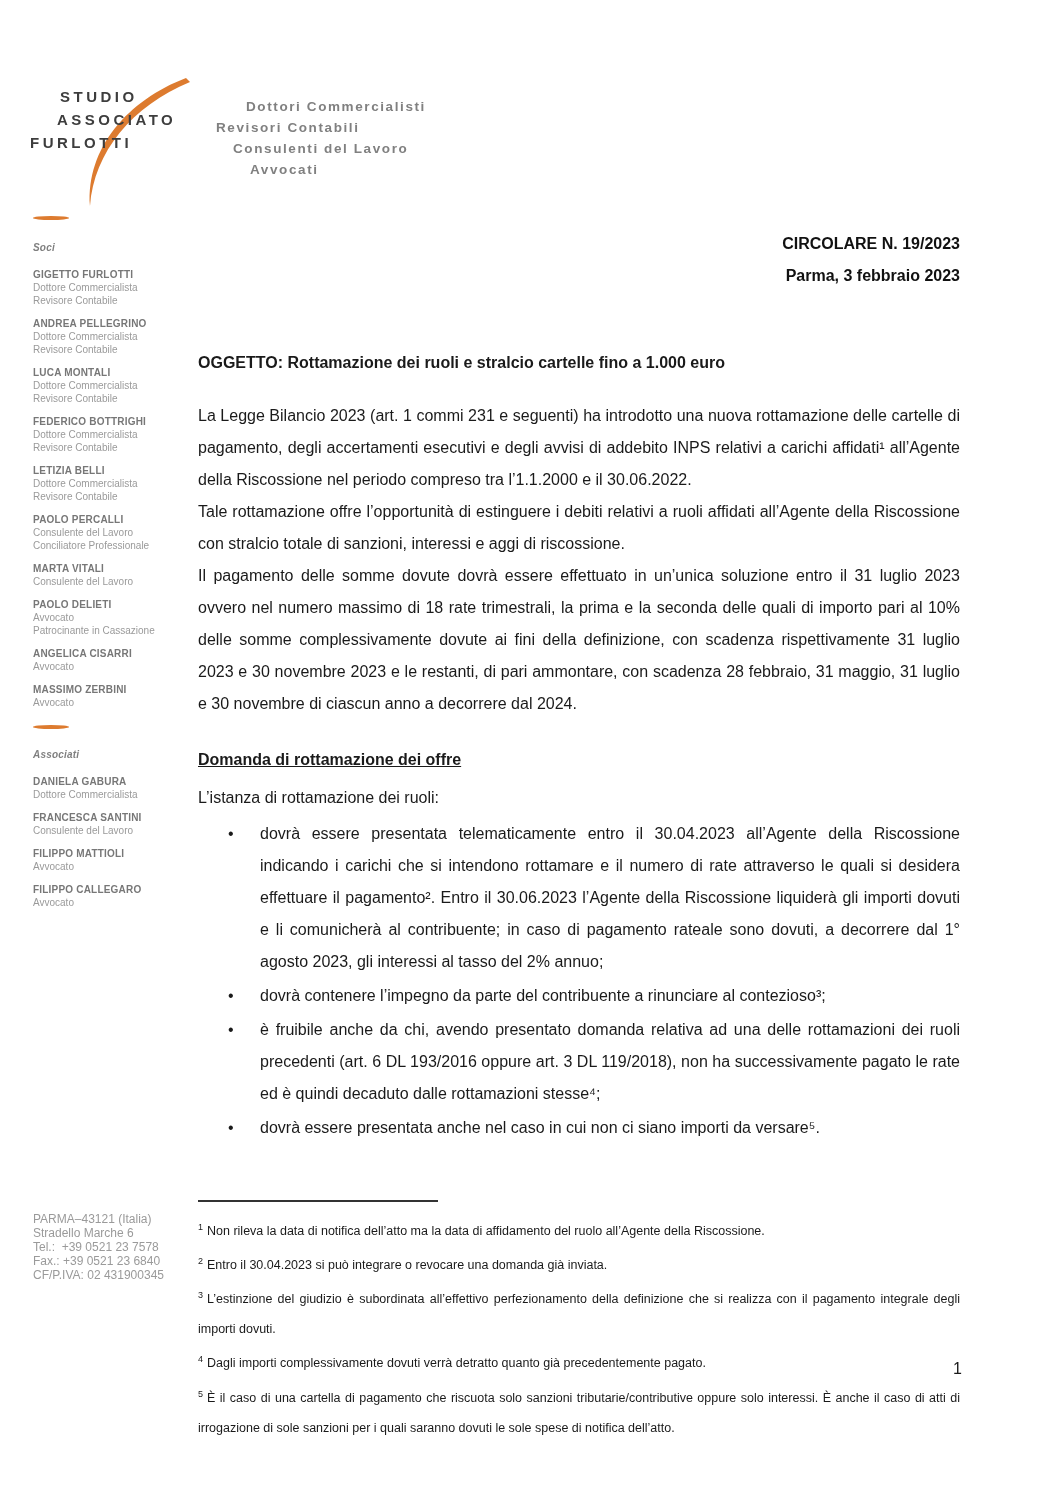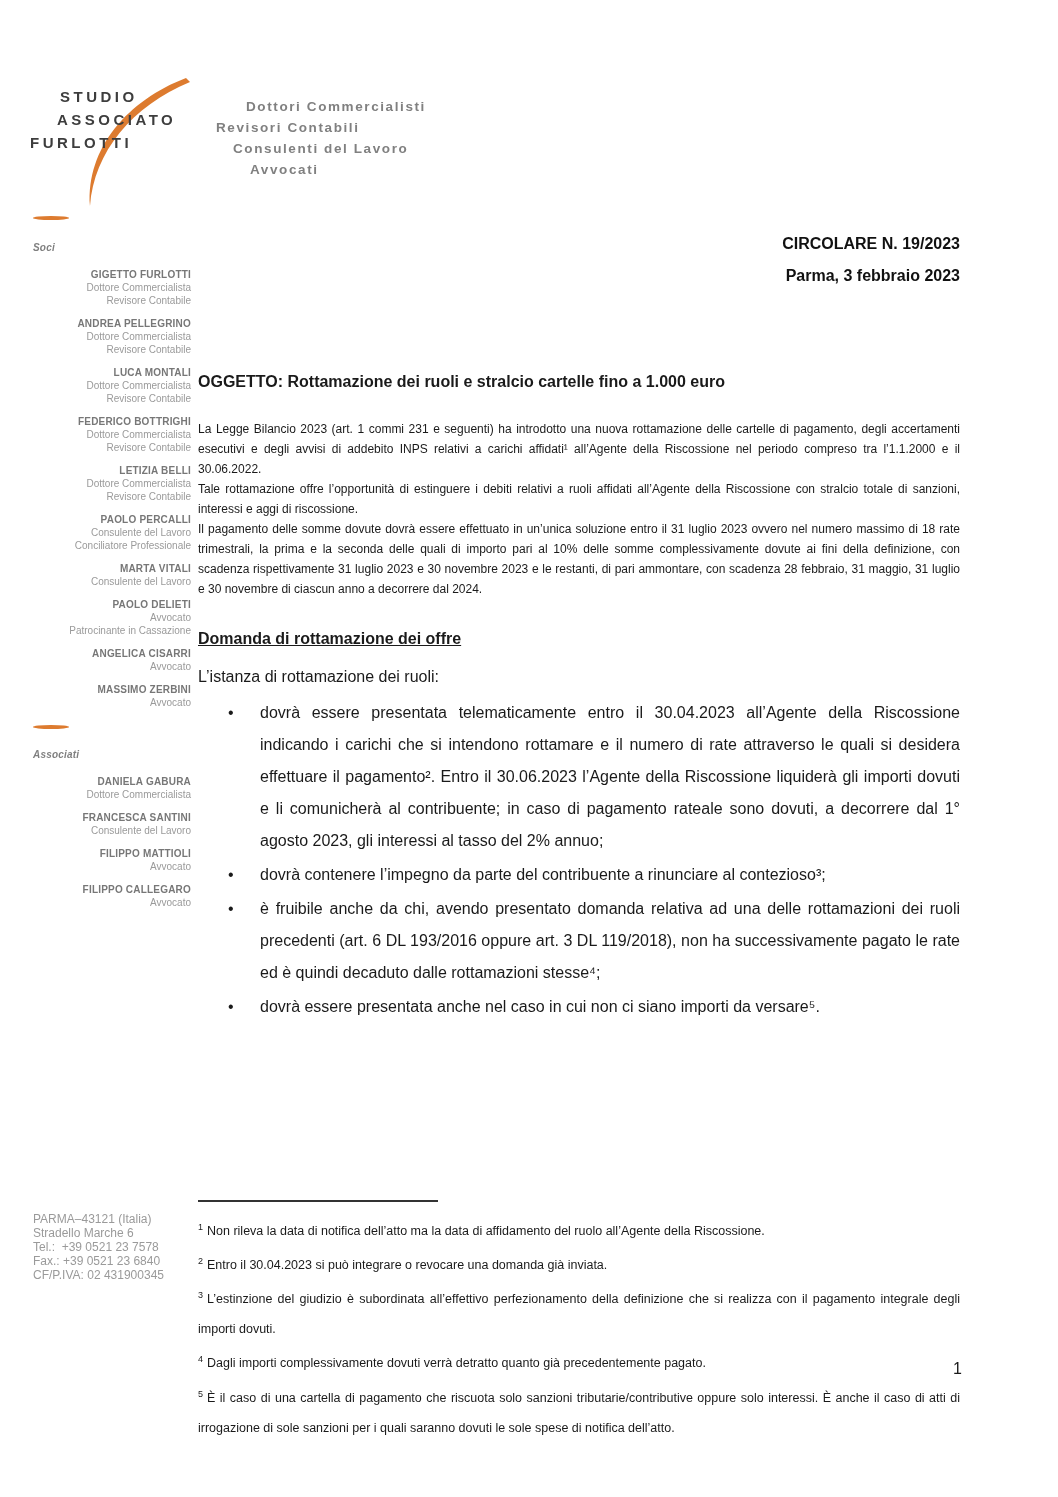--- a/index.html
+++ b/index.html
@@ -28,32 +28,32 @@
   .header-right { position:absolute; top:228px; right:98px; text-align:right;
     font-size:16px; font-weight:700; line-height:32px; color:#111; }
 
   
   .sidebar { position:absolute; left:33px; top:216px; width:158px; }
   .orange-divider { width:36px; height:4px; background:#dd7b2f; border-radius:50%; }
   .div-1 { margin-bottom:22px; }
   .div-2 { margin-top:16px; margin-bottom:20px; }
   .group-label { font-size:10px; font-weight:700; font-style:italic; color:#7f7f7f;
     margin-bottom:15px; letter-spacing:0.2px; }
-  .person { margin-bottom:10px; line-height:13px;text-align:right; }
+  .person { margin-bottom:10px; line-height:13px; }
   .person-name { font-size:10px; font-weight:700; color:#777777; letter-spacing:0.2px; }
   .person-role { font-size:10px; color:#9a9a9a; }
 
   .address { position:absolute; left:33px; top:1212px; font-size:12px; color:#9a9a9a;
     line-height:14px; }
   .address div { white-space:pre; }
 
   
-  .main { position:absolute; left:198px; top:352px; width:762px;margin-top:19px; }
+  .main { position:absolute; left:198px; top:352px; width:762px; }
   .subject { font-size:16px; font-weight:700; line-height:22px; margin-bottom:26px; }
-  .body-p { font-size:12px; line-height:20px; text-align:justify; }
+  .body-p { font-size:16px; line-height:32px; text-align:justify; }
   .section-title { font-size:16px; font-weight:700; text-decoration:underline;
     line-height:24px; margin-top:28px; }
   .list-intro { font-size:16px; line-height:32px; margin-top:10px; }
   ul.bullets { list-style:none; padding-left:62px; margin-top:4px; }
   ul.bullets li { position:relative; font-size:16px; line-height:32px;
     text-align:justify; margin-bottom:2px; }
   ul.bullets li::before { content:"\2022"; position:absolute; left:-32px; top:0;
     font-size:16px; color:#1a1a1a; }
 
   

